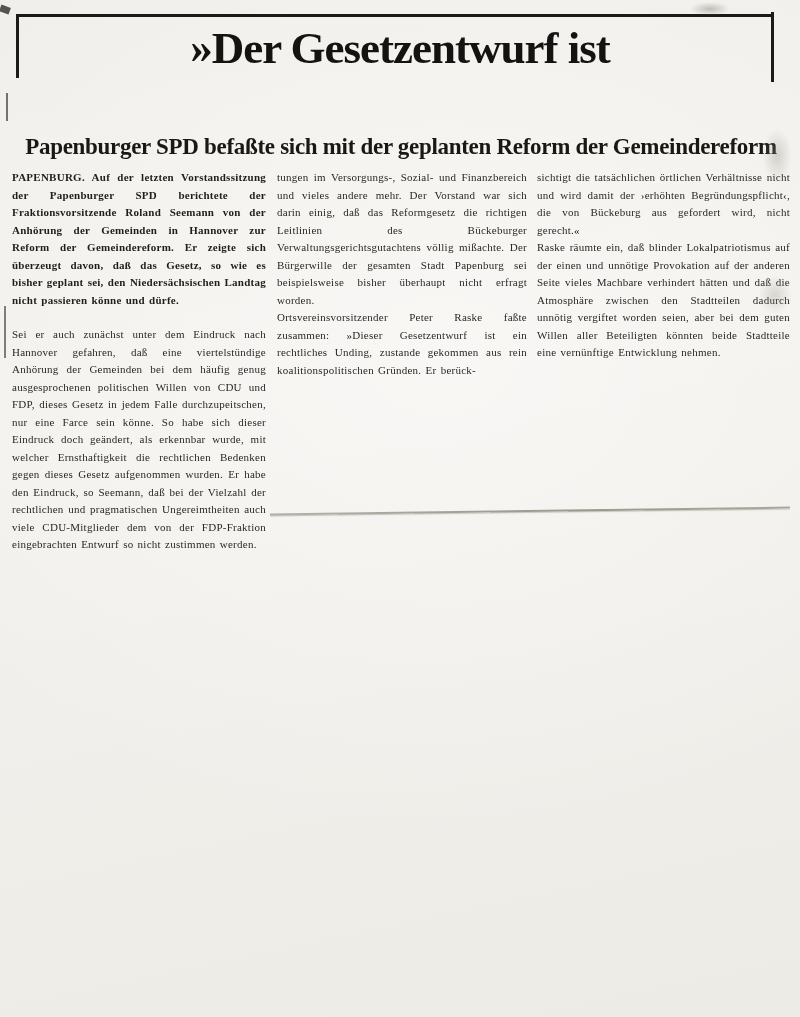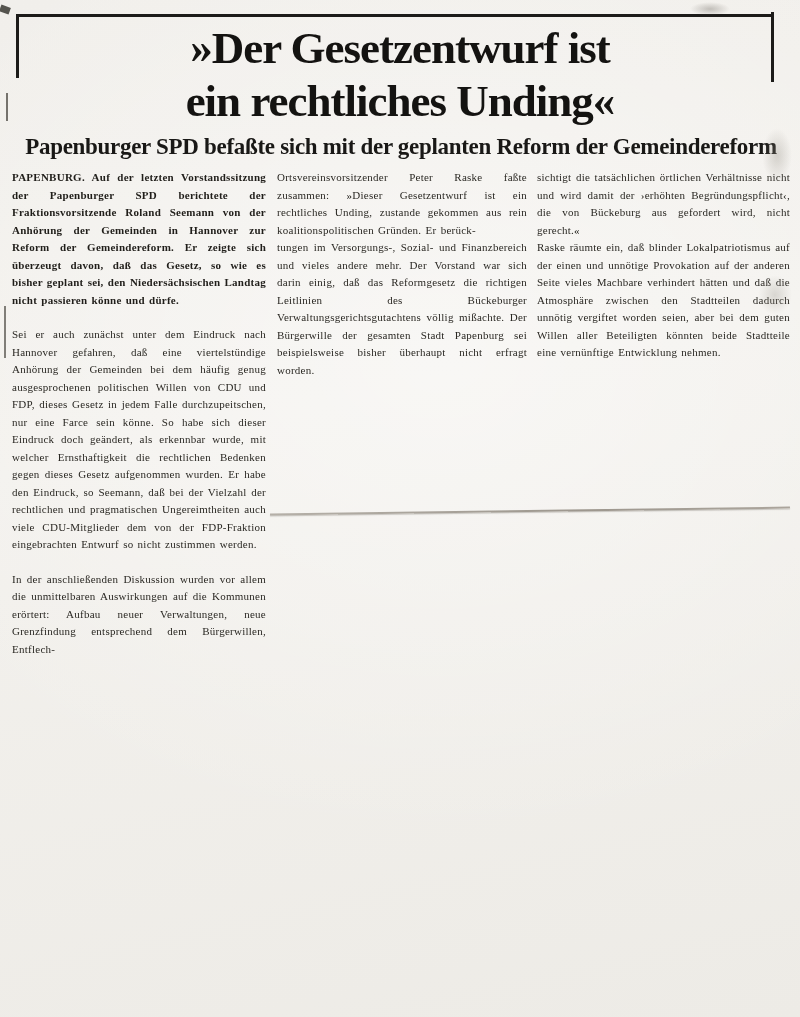--- a/index.html
+++ b/index.html
@@ -85,32 +85,31 @@
 </style>
 </head>
 <body>
 
 <div class="page">
 
   <div class="hl-border-top"></div>
   <div class="hl-border-left"></div>
   <div class="hl-border-right"></div>
 
-  <h1 class="headline"><span>»Der Gesetzentwurf ist</span><br><span>ein rechtliches Unding«</span></h1>
+  <h1 class="headline"><span>»Der Gesetzentwurf ist</span><br></h1>
 
   <h2 class="subheadline">Papenburger SPD befaßte sich mit der geplanten Reform der Gemeindereform</h2>
 
   <div class="col col-1">
       <p class="lead gap">PAPENBURG. Auf der letzten Vorstandssitzung der Papenburger SPD berichtete der Fraktionsvorsitzende Roland Seemann von der Anhörung der Gemeinden in Hannover zur Reform der Gemeindereform. Er zeigte sich überzeugt davon, daß das Gesetz, so wie es bisher geplant sei, den Niedersächsischen Landtag nicht passieren könne und dürfe.</p>
       <p class="gap">Sei er auch zunächst unter dem Eindruck nach Hannover gefahren, daß eine viertelstündige Anhörung der Gemeinden bei dem häufig genug ausgesprochenen politischen Willen von CDU und FDP, dieses Gesetz in jedem Falle durchzupeitschen, nur eine Farce sein könne. So habe sich dieser Eindruck doch geändert, als erkennbar wurde, mit welcher Ernsthaftigkeit die rechtlichen Bedenken gegen dieses Gesetz aufgenommen wurden. Er habe den Eindruck, so Seemann, daß bei der Vielzahl der rechtlichen und pragmatischen Ungereimtheiten auch viele CDU-Mitglieder dem von der FDP-Fraktion eingebrachten Entwurf so nicht zustimmen werden.</p>
-      <p>In der anschließenden Diskussion wurden vor allem die unmittelbaren Auswirkungen auf die Kommunen erörtert: Aufbau neuer Verwaltungen, neue Grenzfindung entsprechend dem Bürgerwillen, Entflech-</p>
     </div>
   <div class="col col-2">
+      <p>tungen im Versorgungs-, Sozial- und Finanzbereich und vieles andere mehr. Der Vorstand war sich darin einig, daß das Reformgesetz die richtigen Leitlinien des Bückeburger Verwaltungsgerichtsgutachtens völlig mißachte. Der Bürgerwille der gesamten Stadt Papenburg sei beispielsweise bisher überhaupt nicht erfragt worden.</p>
       <p>Ortsvereinsvorsitzender Peter Raske faßte zusammen: »Dieser Gesetzentwurf ist ein rechtliches Unding, zustande gekommen aus rein koalitionspolitischen Gründen. Er berück-</p>
-      <p>tungen im Versorgungs-, Sozial- und Finanzbereich und vieles andere mehr. Der Vorstand war sich darin einig, daß das Reformgesetz die richtigen Leitlinien des Bückeburger Verwaltungsgerichtsgutachtens völlig mißachte. Der Bürgerwille der gesamten Stadt Papenburg sei beispielsweise bisher überhaupt nicht erfragt worden.</p>
     </div>
   <div class="col col-3">
       <p>sichtigt die tatsächlichen örtlichen Verhältnisse nicht und wird damit der ›erhöhten Begründungspflicht‹, die von Bückeburg aus gefordert wird, nicht gerecht.«</p>
       <p>Raske räumte ein, daß blinder Lokalpatriotismus auf der einen und unnötige Provokation auf der anderen Seite vieles Machbare verhindert hätten und daß die Atmosphäre zwischen den Stadtteilen dadurch unnötig vergiftet worden seien, aber bei dem guten Willen aller Beteiligten könnten beide Stadtteile eine vernünftige Entwicklung nehmen.</p>
     </div>
 
   <div class="cut-line"></div>
 
   <div class="artifact edge-mark-1"></div>
   <div class="artifact edge-mark-2"></div>

